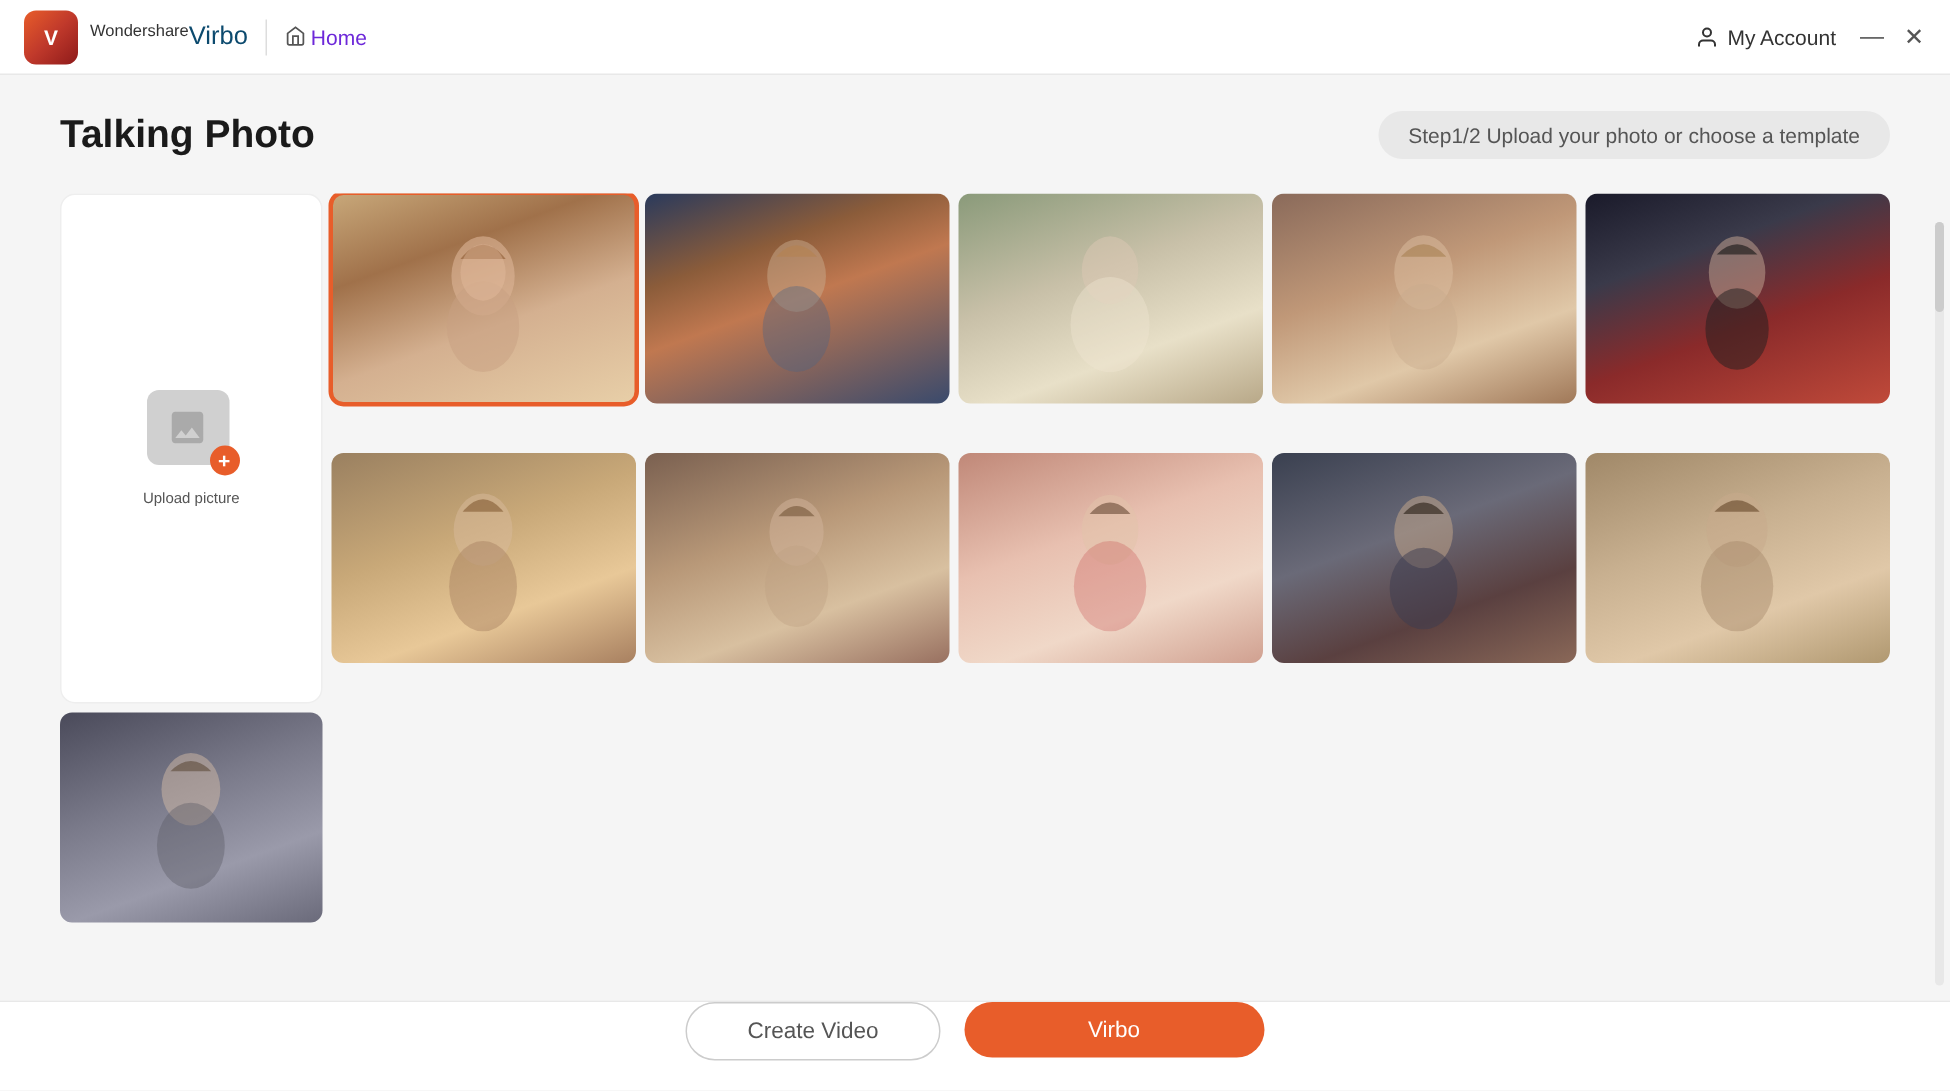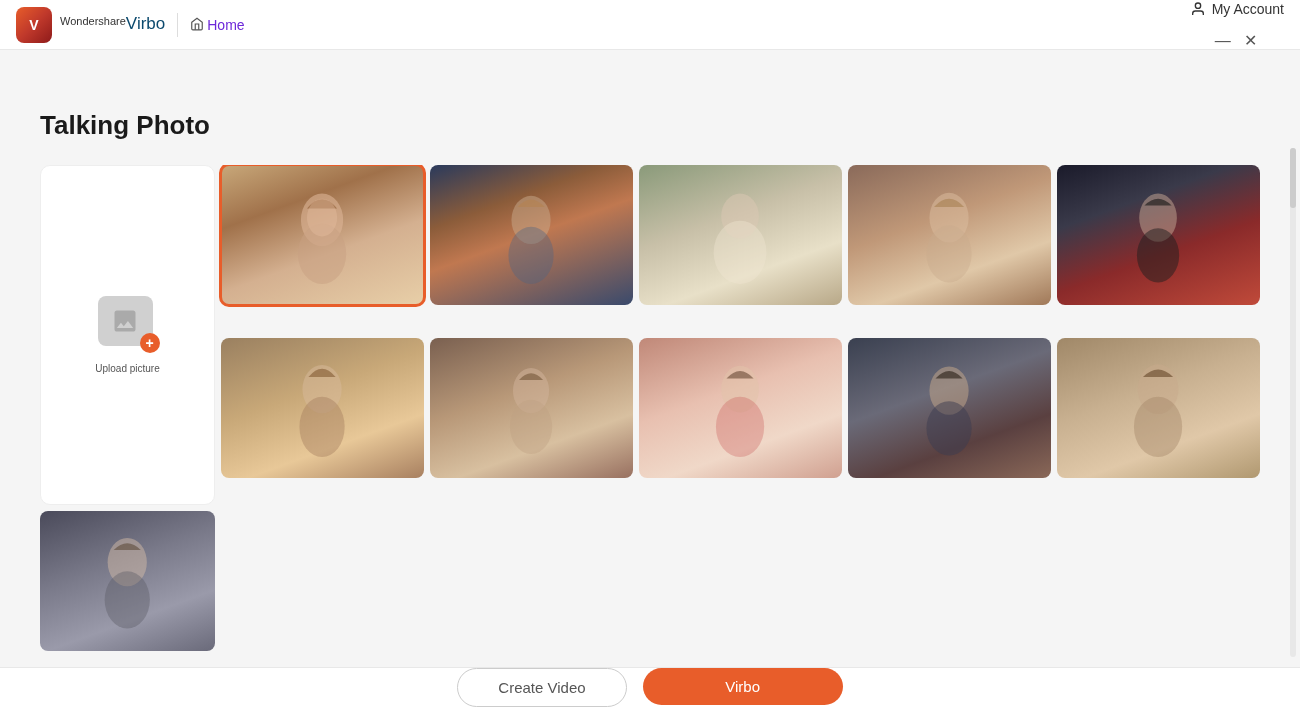--- a/index.html
+++ b/index.html
@@ -67,23 +67,21 @@
     }
     .home-link {
       display: flex;
       gap: 3px;
       color: #6d28d9;
       font-size: 14px;
       cursor: pointer;
     }
     .title-bar-right {
       display: flex;
-      align-items: center;
       gap: 16px;
-      flex-direction: column;
     }
     .my-account {
       display: flex;
       align-items: center;
       gap: 6px;
       color: #333;
       font-size: 14px;
       cursor: pointer;
     }
     .window-controls {
@@ -106,21 +104,20 @@
     .main-content {
       padding: 24px 40px 0 40px;
       height: calc(727px - 50px - 60px);
       overflow: hidden;
     }
     .page-header {
       display: flex;
       justify-content: space-between;
       align-items: flex-start;
       margin-bottom: 20px;
-      margin-top: 36px;
     }
     .page-title-area {}
     .page-title {
       font-size: 26px;
       font-weight: 600;
       color: #1a1a1a;
       margin-bottom: 4px;
     }
     .page-subtitle {
       font-size: 13px;
@@ -332,20 +329,21 @@
       </div>
     </div>
   </div>
 </div>
 
 <div class="main-content">
   <div class="page-header">
     <div class="page-title-area">
       <div class="page-title">Talking Photo</div>
     </div>
+    <div class="step-badge">Step1/2 Upload your photo or choose a template</div>
   </div>
 
   <div class="photo-grid">
 
     <div class="upload-cell">
       <div class="upload-icon-wrap">
         <div class="upload-icon-img">
           <svg viewBox="0 0 24 24">
             <path d="M21 19V5c0-1.1-.9-2-2-2H5c-1.1 0-2 .9-2 2v14c0 1.1.9 2 2 2h14c1.1 0 2-.9 2-2zM8.5 13.5l2.5 3.01L14.5 12l4.5 6H5l3.5-4.5z"></path>
           </svg>

